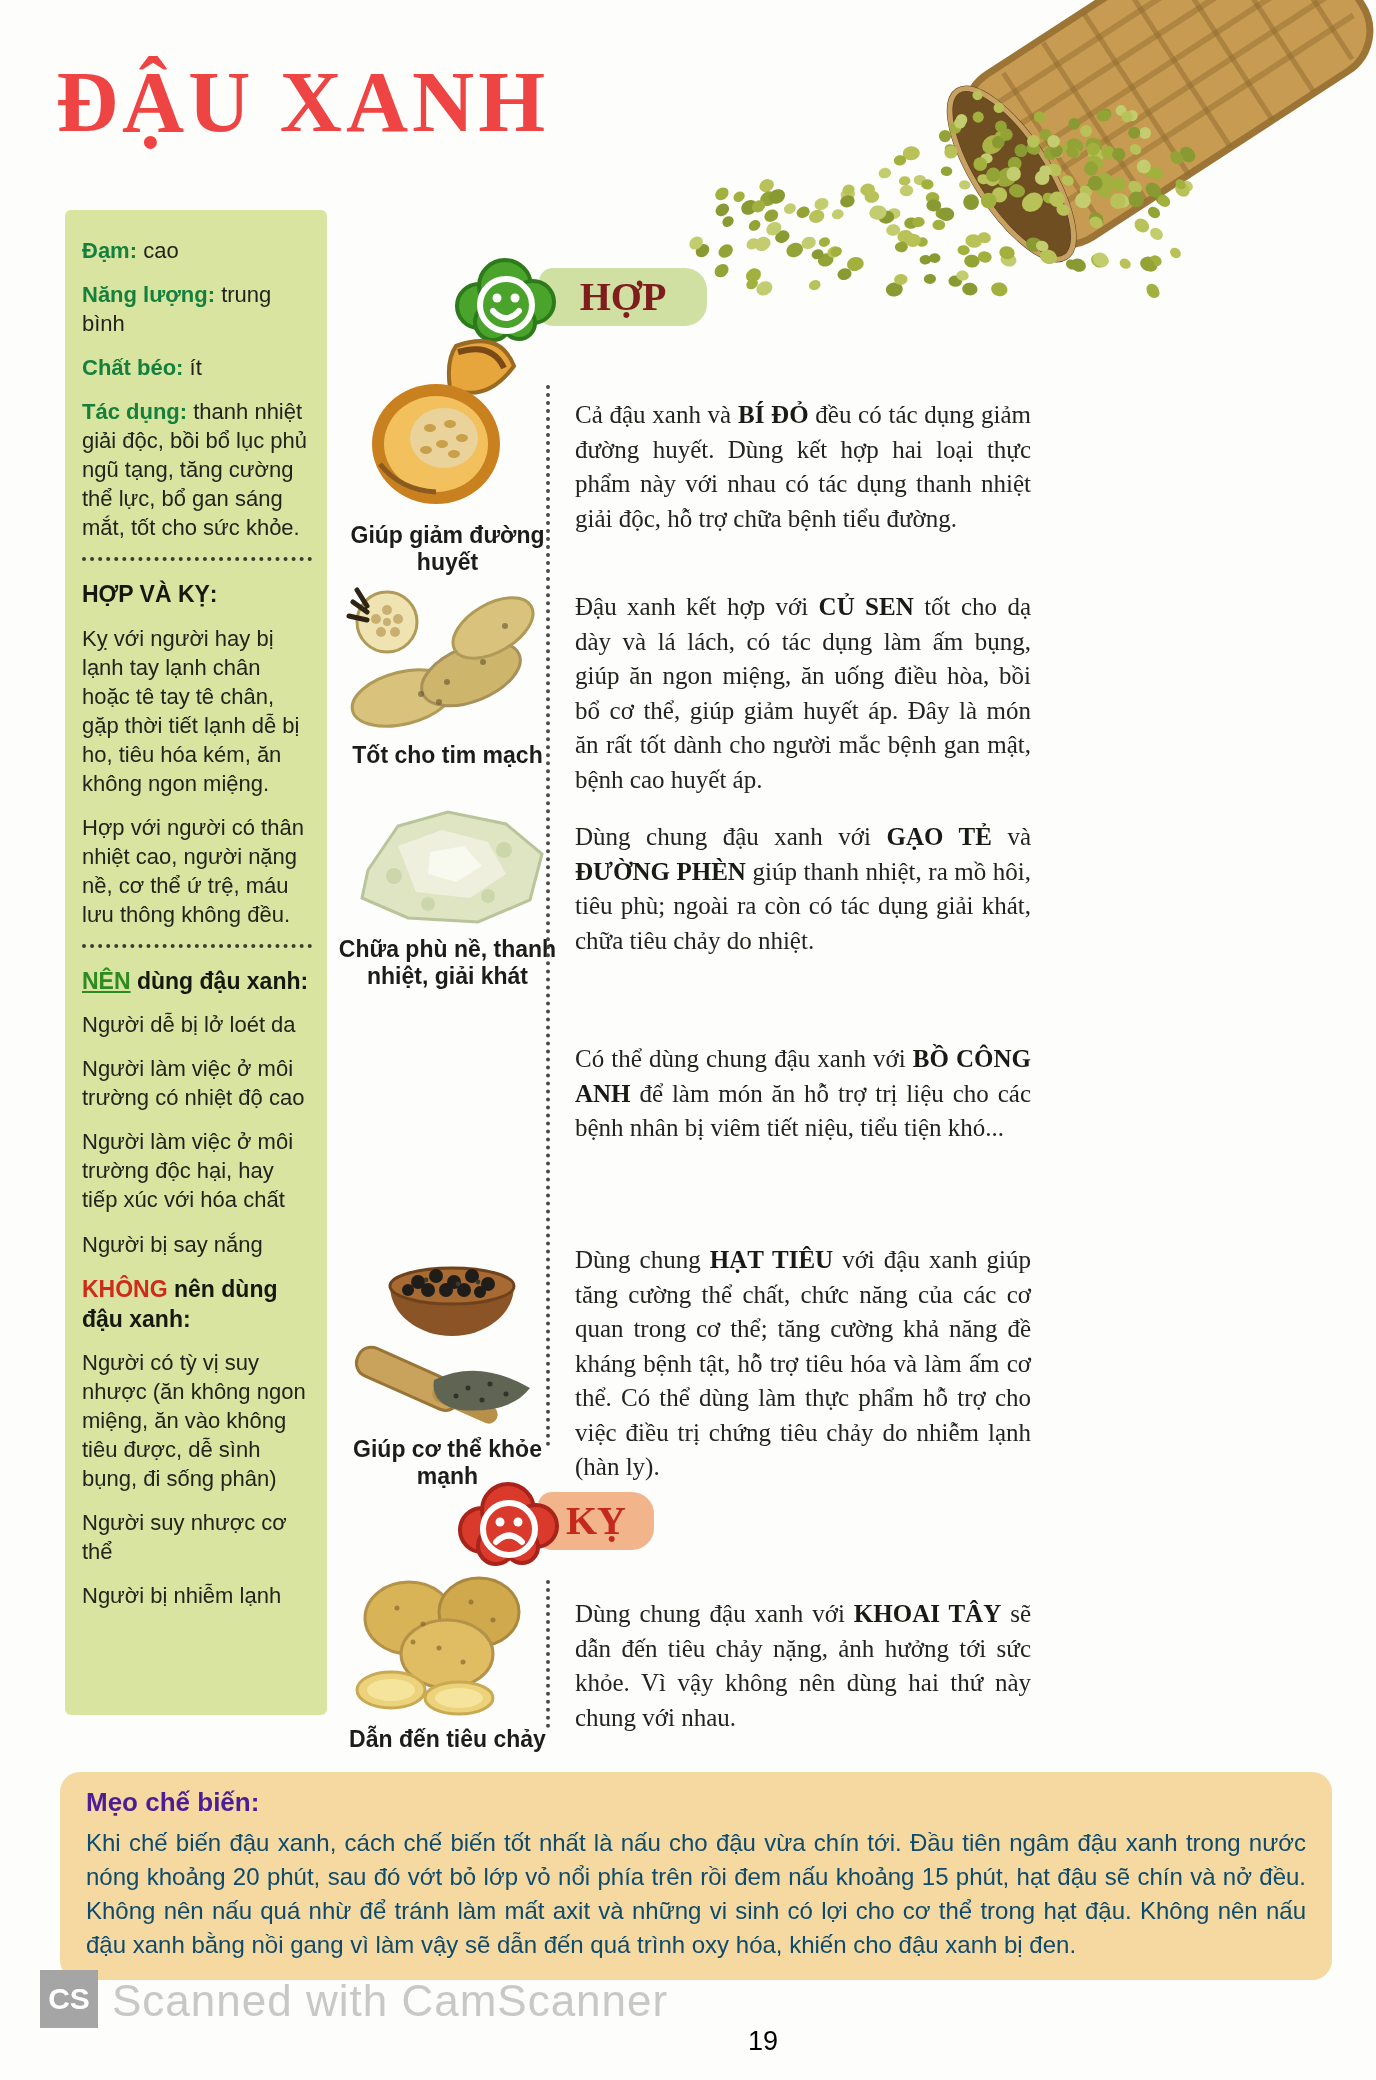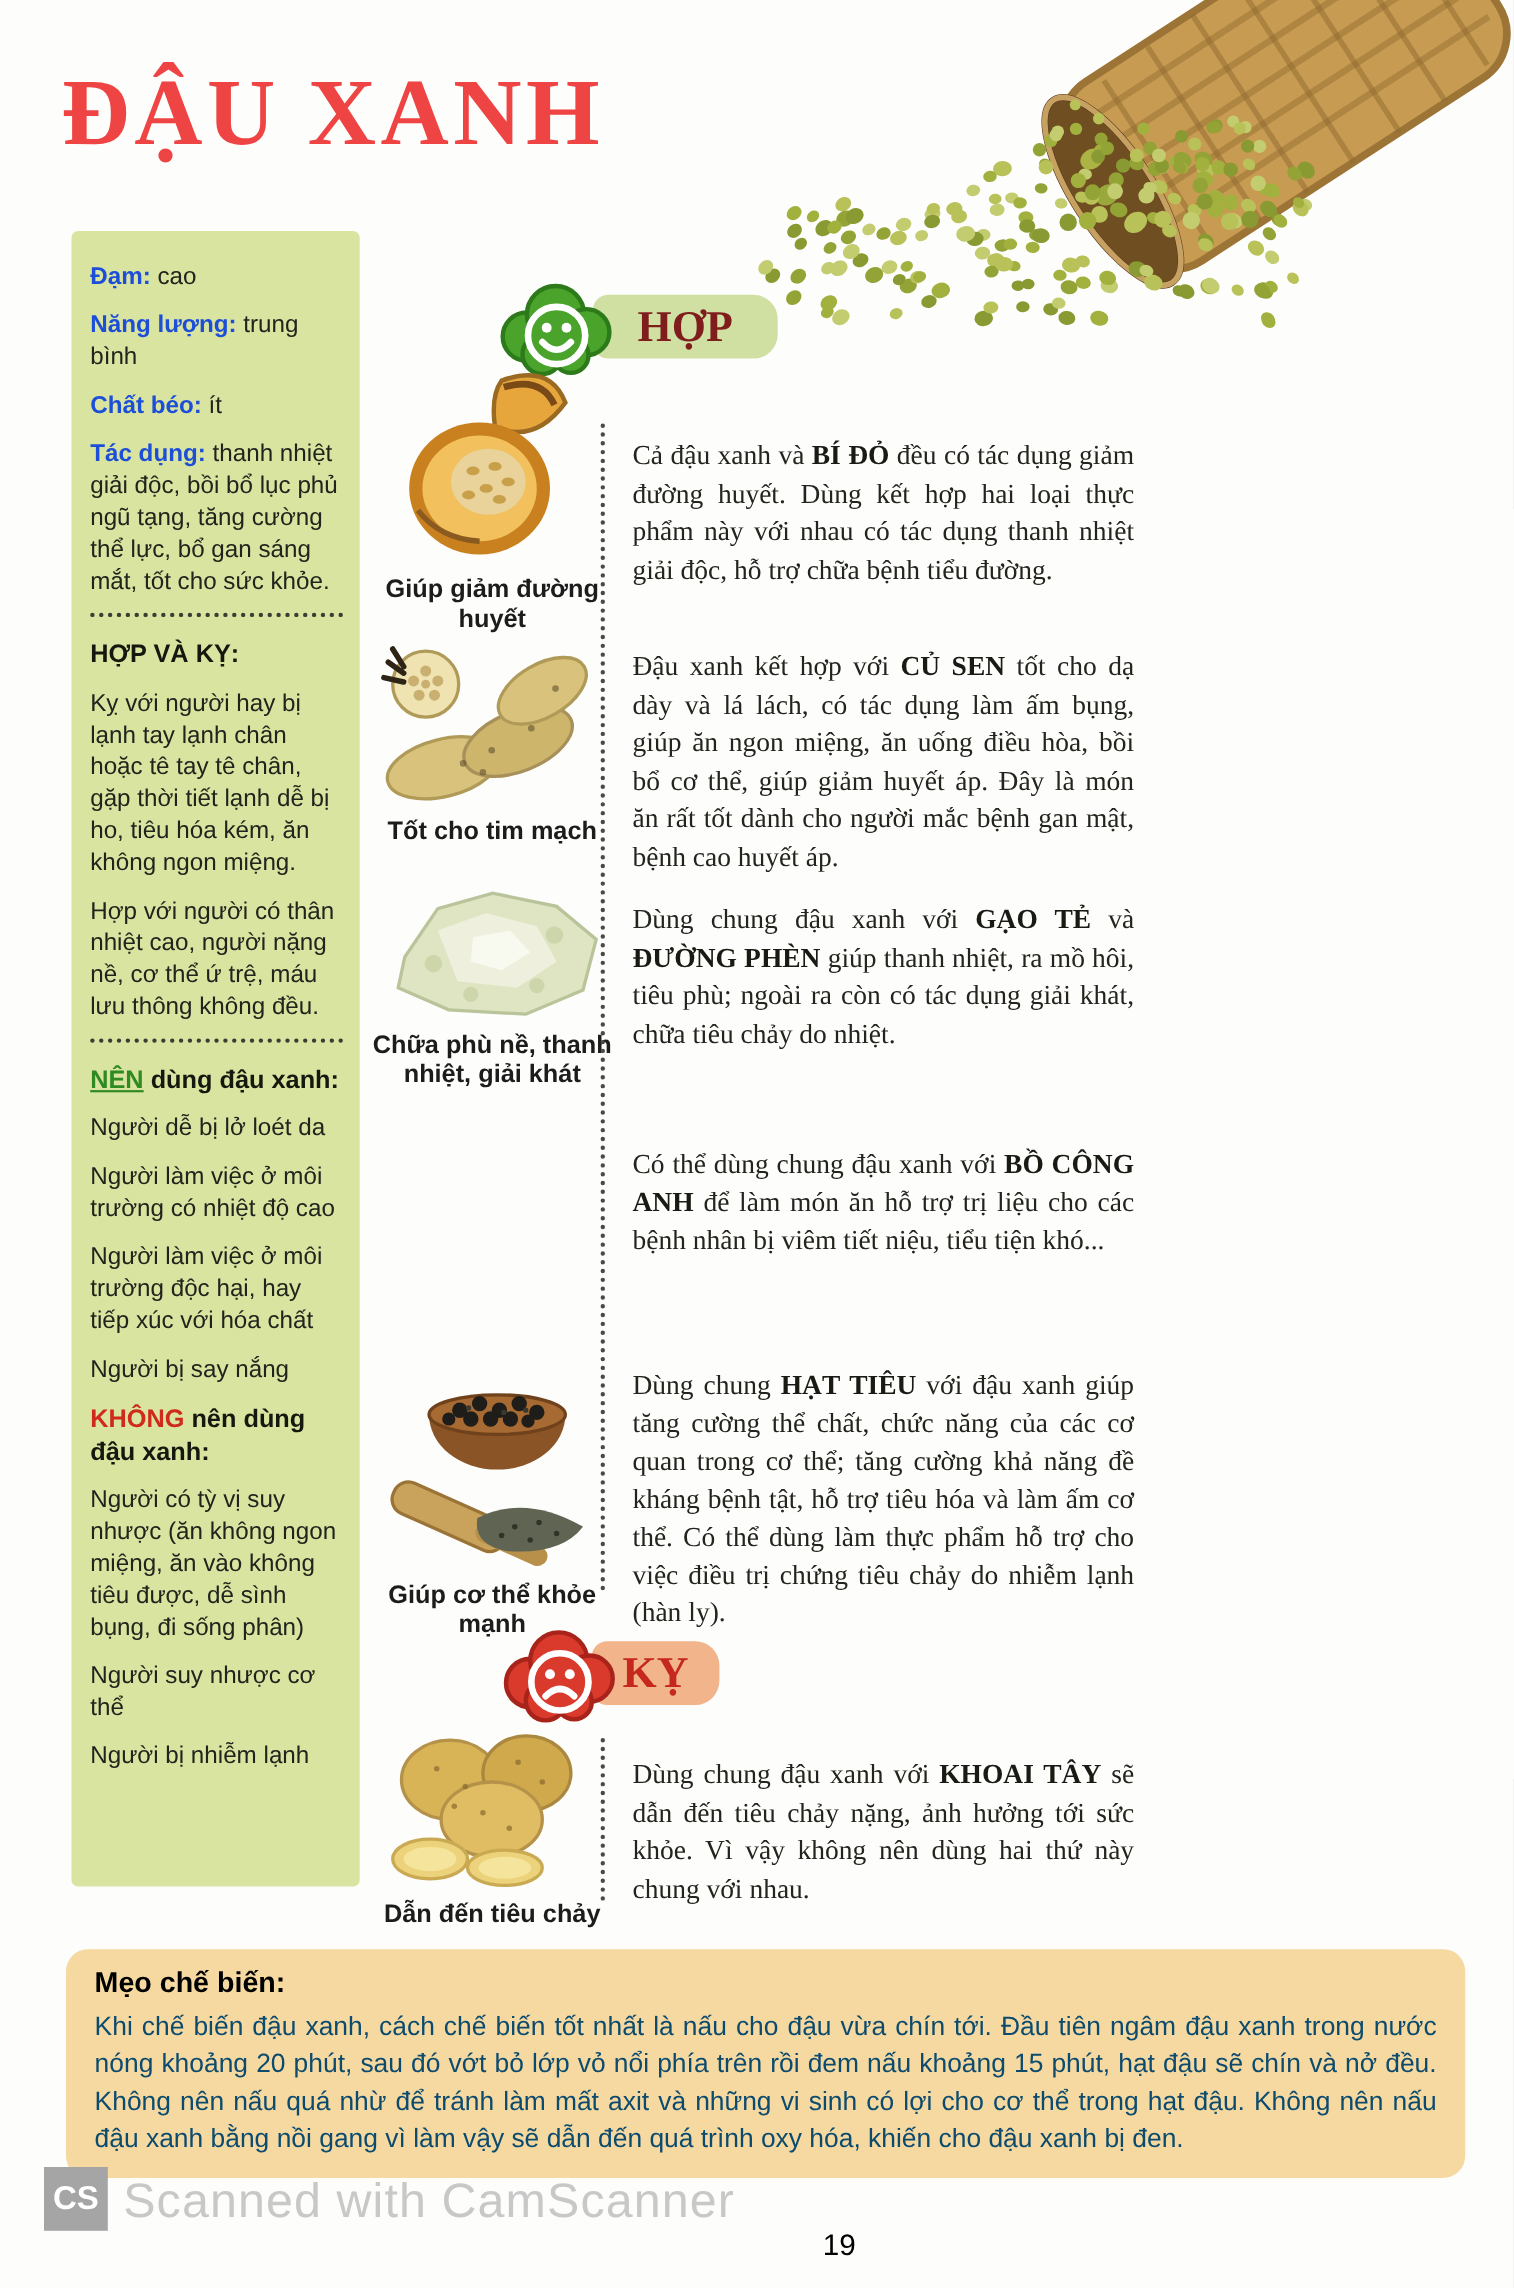--- a/index.html
+++ b/index.html
@@ -9,21 +9,21 @@
   .title{position:absolute;left:56px;top:52px;margin:0;
          font-family:"Liberation Serif",serif;font-size:86px;font-weight:700;
          letter-spacing:4px;color:#ef4444;}
   
   .beanphoto{position:absolute;right:0;top:0;width:736px;height:300px;}
   
   .sidebar{position:absolute;left:65px;top:210px;width:262px;height:1505px;
            background:#d9e4a0;border-radius:6px;box-sizing:border-box;
            padding:26px 15px 20px 17px;color:#20241c;font-size:22px;line-height:1.32;}
   .sidebar p{margin:0 0 15px;}
-  .sidebar b{color:#1d4ed8;}
+  .sidebar b{color:#15803d;}
   .sidebar h3{font-size:23px;margin:6px 0 14px;color:#15180f;}
   .dotsep{border-top:4px dotted #3c3c34;margin:4px 0 18px;}
   .green-word{color:#2f8a22;text-decoration:underline;}
   .red-word{color:#cf2a1b;}
   
   .badge{position:absolute;height:86px;}
   .badge .banner{position:absolute;top:14px;height:58px;line-height:58px;
                  font-family:"Liberation Serif",serif;font-weight:700;font-size:40px;
                  text-align:center;border-radius:14px 22px 22px 14px;}
   .badge svg{position:absolute;left:0;top:0;}
@@ -40,21 +40,21 @@
   .dotline{position:absolute;left:546px;border-left:4px dotted #4a4a46;width:0;}
   .dotline-1{top:385px;height:1062px;}
   .dotline-2{top:1580px;height:148px;}
   .article{position:absolute;left:575px;width:456px;margin:0;
            font-family:"Liberation Serif",serif;font-size:25px;line-height:1.38;
            color:#24241e;text-align:justify;}
   .article b{color:#1a1a14;}
   
   .tipbox{position:absolute;left:60px;top:1772px;width:1272px;box-sizing:border-box;
           background:#f5d9a0;border-radius:20px;padding:15px 26px 18px;}
-  .tipbox h3{margin:0 0 8px;font-size:26px;color:#000000;}
+  .tipbox h3{margin:0 0 8px;font-size:26px;color:#4c1d95;}
   .tipbox p{margin:0;font-size:24px;line-height:1.42;text-align:justify;color:#0c4a6e;}
   
   .cs-logo{position:absolute;left:40px;top:1970px;width:58px;height:58px;
            background:#a5a5a5;border-radius:0;color:#fff;font-weight:700;
            font-size:30px;display:flex;align-items:center;justify-content:center;}
   .watermark{position:absolute;left:112px;top:1976px;font-size:44px;
              color:#c8c8c8;letter-spacing:1px;}
   .pagenum{position:absolute;left:748px;top:2026px;font-size:27px;color:#000000;}
 </style>
 </head>

